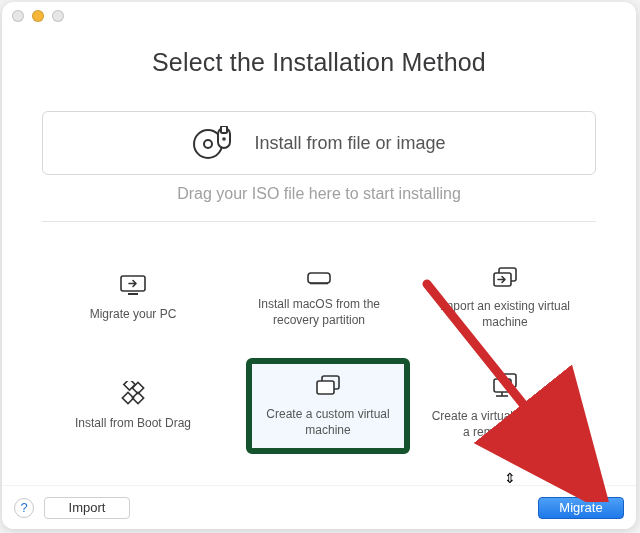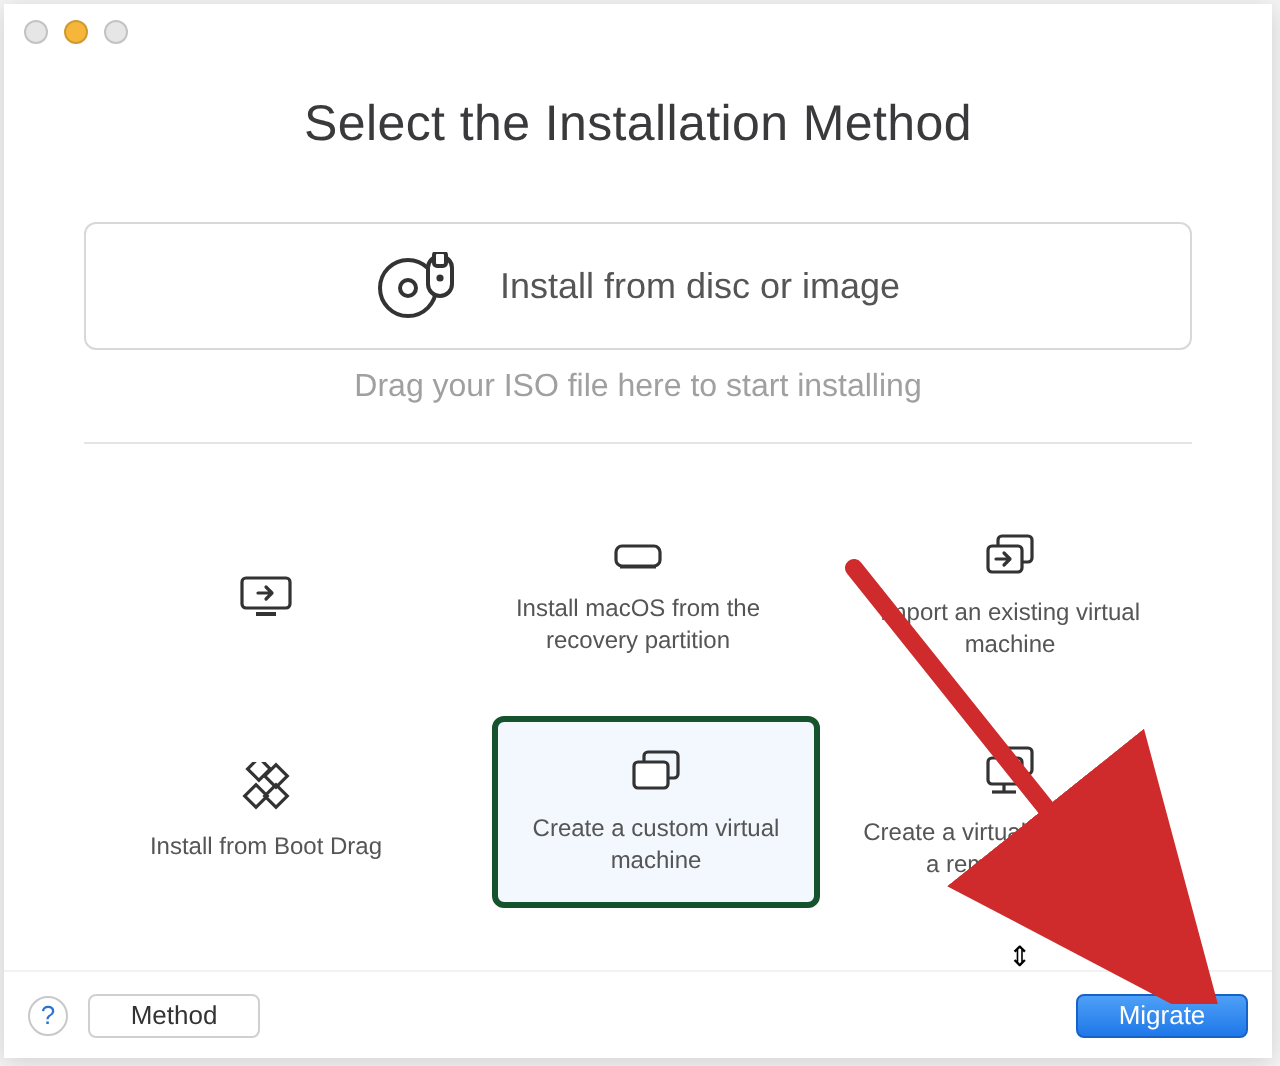--- a/index.html
+++ b/index.html
@@ -7,21 +7,21 @@
       font-family: -apple-system, BlinkMacSystemFont, "Helvetica Neue", sans-serif;
       background: #f4f4f4;
       width: 640px;
       height: 533px;
       overflow: hidden;
     }
     .window {
       width: 634px;
       height: 527px;
       background: #fff;
-      border-radius: 0;
+      border-radius: 12px;
       margin: 2px;
       box-shadow: 0 2px 12px rgba(0,0,0,0.15);
       position: relative;
       overflow: hidden;
     }
     .titlebar {
       height: 28px;
       display: flex;
       align-items: center;
       padding-left: 10px;
@@ -82,21 +82,21 @@
       flex-direction: column;
       align-items: center;
       justify-content: center;
       gap: 10px;
       cursor: pointer;
       padding: 6px 8px;
       text-align: center;
     }
     .opt.selected {
       background: #f2f8fd;
-      border: 3px solid #14532d;
+      border: 6px solid #14532d;
       margin-left: 18px;
     }
     .opt .olabel {
       font-size: 12px;
       color: #555;
       line-height: 1.35;
       max-width: 150px;
     }
     .footer {
       position: absolute;
@@ -172,34 +172,35 @@
     <h1>Select the Installation Method</h1>
 
     <div class="disc-option">
       <svg class="icon" width="46" height="34" viewBox="0 0 46 34">
         <circle cx="16" cy="18" r="14" fill="none" stroke="#333" stroke-width="2"></circle>
         <circle cx="16" cy="18" r="4" fill="none" stroke="#333" stroke-width="2"></circle>
         <rect x="26" y="2" width="12" height="20" rx="6" fill="#fff" stroke="#333" stroke-width="2"></rect>
         <rect x="29" y="-2" width="6" height="7" rx="1.5" fill="#fff" stroke="#333" stroke-width="2" transform="translate(0,2)"></rect>
         <circle cx="32" cy="13" r="1.8" fill="#333"></circle>
       </svg>
-      <span class="label">Install from disc or image</span>
+      <span class="label">Install from file or image</span>
     </div>
 
     <div class="hint">Drag your ISO file here to start installing</div>
     <div class="divider"></div>
 
     <div class="grid">
 
       <div class="opt">
         <svg class="icon" width="28" height="22" viewBox="0 0 28 22">
           <rect x="2" y="2" width="24" height="15" rx="2" fill="none" stroke="#333" stroke-width="1.6"></rect>
           <rect x="9" y="19" width="10" height="2" fill="#333"></rect>
           <path d="M10 9.5 h6 M14 6.5 l3 3 -3 3" fill="none" stroke="#333" stroke-width="1.6" stroke-linecap="round" stroke-linejoin="round"></path>
         </svg>
+        <div class="olabel">Migrate your PC</div>
       </div>
 
       <div class="opt">
         <svg class="icon" width="26" height="18" viewBox="0 0 26 18">
           <rect x="2" y="5" width="22" height="10" rx="3" fill="none" stroke="#333" stroke-width="1.6"></rect>
           <line x1="4" y1="15.5" x2="22" y2="15.5" stroke="#333" stroke-width="1.6"></line>
         </svg>
         <div class="olabel">Install macOS from the recovery partition</div>
       </div>
 
@@ -238,21 +239,21 @@
           <line x1="4" y1="24" x2="16" y2="24" stroke="#333" stroke-width="1.6"></line>
         </svg>
         <div class="olabel">Create a virtual machine on a remote server</div>
       </div>
 
     </div>
   </div>
 
   <div class="footer">
     <div class="help">?</div>
-    <div class="btn btn-cancel">Method</div>
+    <div class="btn btn-cancel">Import</div>
     <div class="btn btn-continue">Migrate</div>
   </div>
 
   <svg class="arrow-ann" width="200" height="230" viewBox="0 0 200 230">
     <defs>
       <marker id="ah" markerWidth="16" markerHeight="14" refX="10" refY="7" orient="auto">
         <path d="M0,0 L16,7 L0,14 Z" fill="#cf2b2c"></path>
       </marker>
     </defs>
     <line x1="12" y1="12" x2="164" y2="202" stroke-width="9" stroke-linecap="round" marker-end="url(#ah)" stroke="#cf2b2c"></line>

